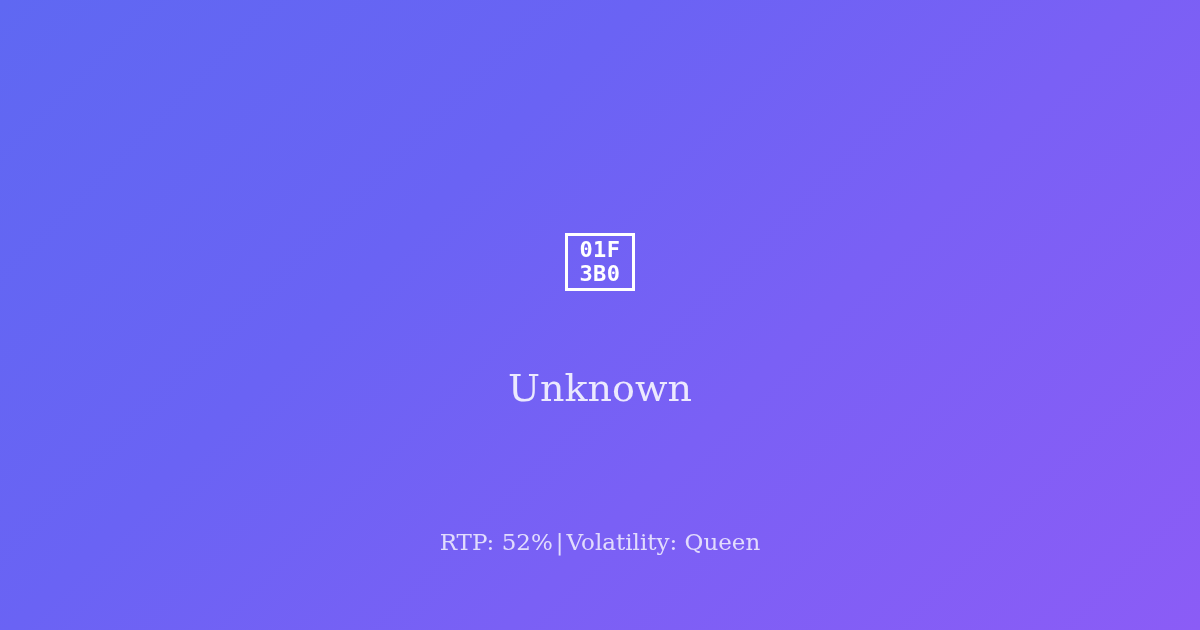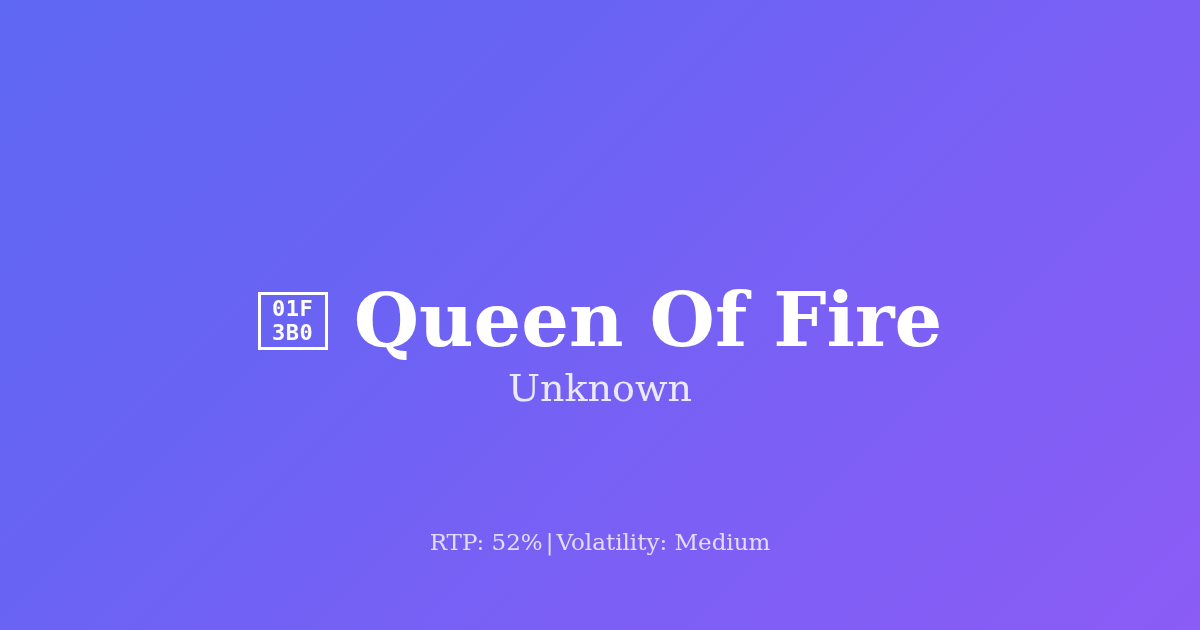--- a/index.html
+++ b/index.html
@@ -107,23 +107,22 @@
 
 <div class="og-card">
 
   <div class="title-row">
 
     <span class="tofu-glyph">
       <span class="tofu-row">01F</span>
       <span class="tofu-row">3B0</span>
     </span>
 
-    <h1 class="game-title">Queen Of Fire</h1>
 
   </div>
 
   <div class="provider">Unknown</div>
 
   <div class="meta">
-    <span>RTP: 52%</span><span class="meta-sep">|</span><span>Volatility: Medium</span>
+    <span>RTP: 52%</span><span class="meta-sep">|</span><span>Volatility: Queen</span>
   </div>
 
 </div>
 
 </body></html>

